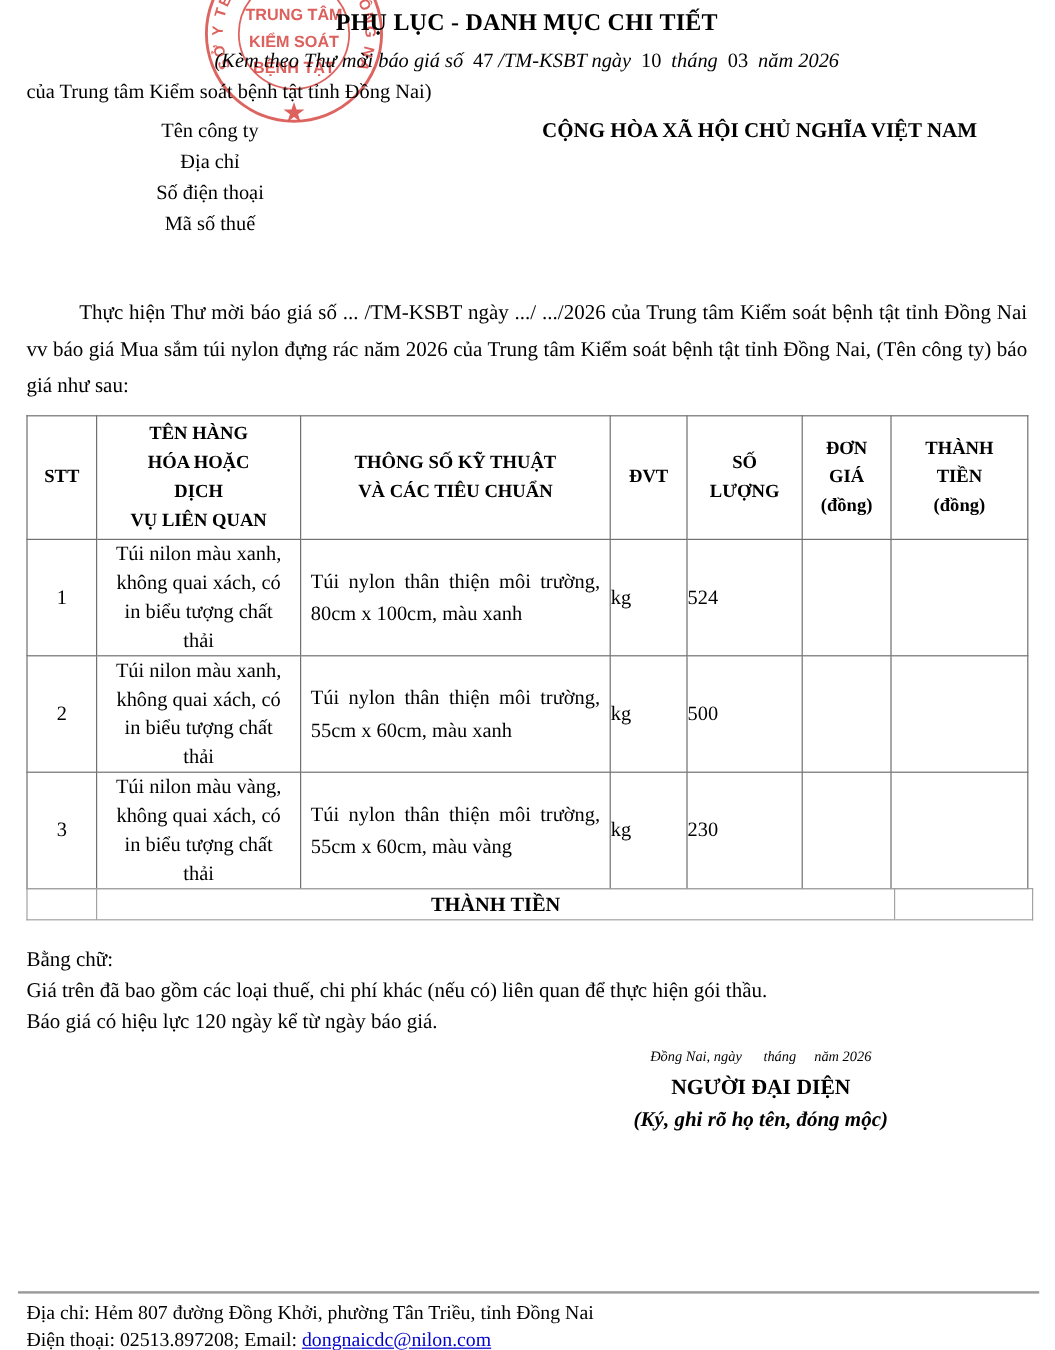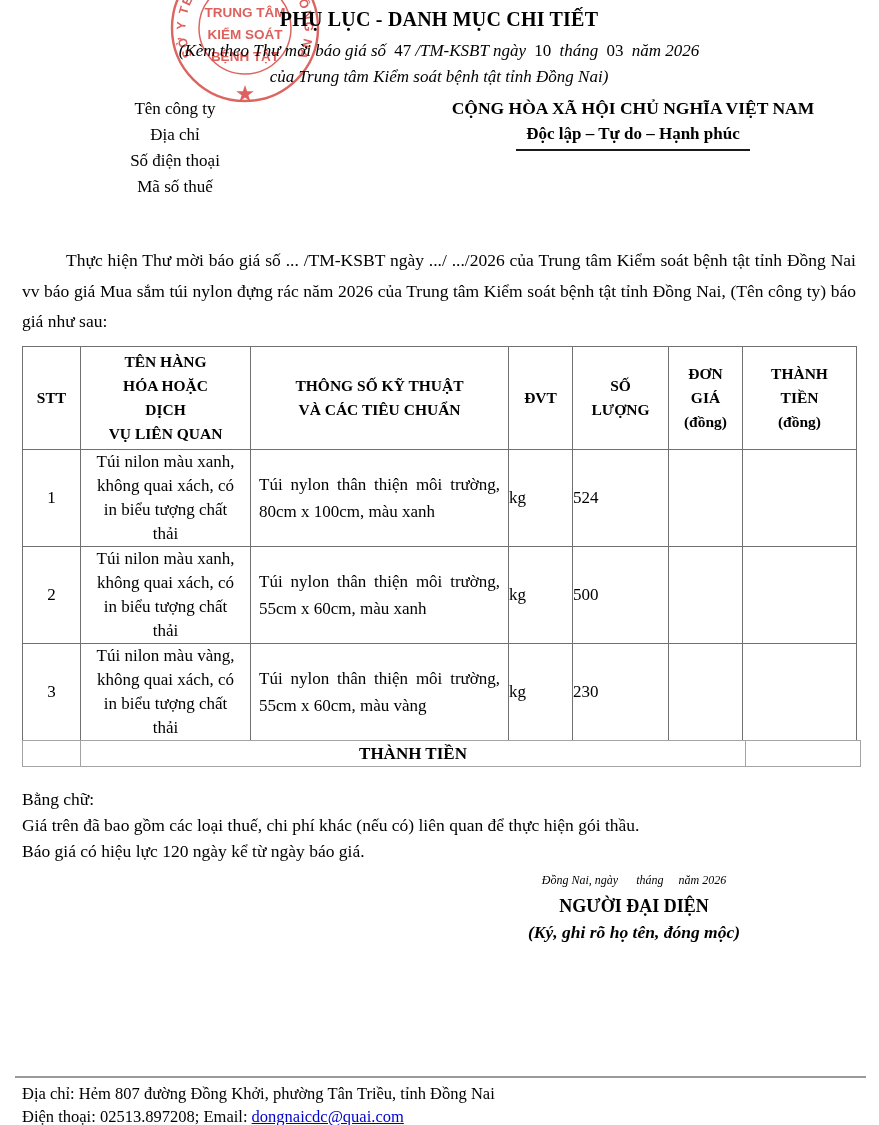--- a/index.html
+++ b/index.html
@@ -14,21 +14,21 @@
   }
   .content { position:relative; z-index:1; padding:6px 23px 0 22px; }
 
   
   .stamp { position:absolute; left:163px; top:0; z-index:0; }
 
   
   .doc-title { text-align:center; font-size:20px; font-weight:bold; margin-top:2px; letter-spacing:.2px; }
   .appendix-line { text-align:center; font-size:17px; font-style:italic; margin-top:7px; line-height:26px; }
   .appendix-line .num { font-style:normal; padding:0 4px; }
-  .appendix-line2 { text-align:center; font-size:17px; font-style:italic; line-height:26px; }
+  .appendix-line2 { text-align:left; font-size:17px; line-height:26px; }
 
   
   .header-cols { display:flex; margin-top:6px;gap:30px; }
   .company { width:306px; text-align:center; font-size:17px; line-height:26px; }
   .national { width:478px; margin-left:auto; margin-right:-16px; text-align:center; }
   .national-line1 { font-size:17.5px; font-weight:bold; line-height:25px; }
   .motto { display:inline-block; font-size:17px; font-weight:bold; line-height:24px;
            border-bottom:2px solid #1a1a1a; padding:0 10px 3px; margin-top:1px; }
 
   
@@ -99,21 +99,20 @@
 
     <div class="header-cols">
       <div class="company">
         <div>Tên công ty</div>
         <div>Địa chỉ</div>
         <div>Số điện thoại</div>
         <div>Mã số thuế</div>
       </div>
       <div class="national">
         <div class="national-line1">CỘNG HÒA XÃ HỘI CHỦ NGHĨA VIỆT NAM</div>
-        <span class="motto">Độc lập – Tự do – Hạnh phúc</span>
       </div>
     </div>
 
     <p class="intro">Thực hiện Thư mời báo giá số ... /TM-KSBT ngày .../ .../2026 của Trung tâm Kiểm soát bệnh tật tỉnh Đồng Nai vv báo giá Mua sắm túi nylon đựng rác năm 2026 của Trung tâm Kiểm soát bệnh tật tỉnh Đồng Nai, (Tên công ty) báo giá như sau:</p>
 
     <table class="items">
       <colgroup>
         <col style="width:58px">
           <col style="width:170px">
           <col style="width:258px">
@@ -187,17 +186,17 @@
       <div class="sign-date">Đồng Nai, ngày      tháng     năm 2026</div>
       <div class="sign-role">NGƯỜI ĐẠI DIỆN</div>
       <div class="sign-note">(Ký, ghi rõ họ tên, đóng mộc)</div>
     </div>
   </div>
 
   <div class="page-footer">
     <div class="footer-rule"></div>
     <div class="footer-text">
       <div>Địa chỉ: Hẻm 807 đường Đồng Khởi, phường Tân Triều, tỉnh Đồng Nai</div>
-      <div><span>Điện thoại: 02513.897208; Email: </span><a class="email-link" href="#">dongnaicdc@quai.com</a></div>
+      <div><span>Điện thoại: 02513.897208; Email: </span><a class="email-link" href="#">dongnaicdc@nilon.com</a></div>
     </div>
   </div>
 
 </div>
 
 </body></html>

